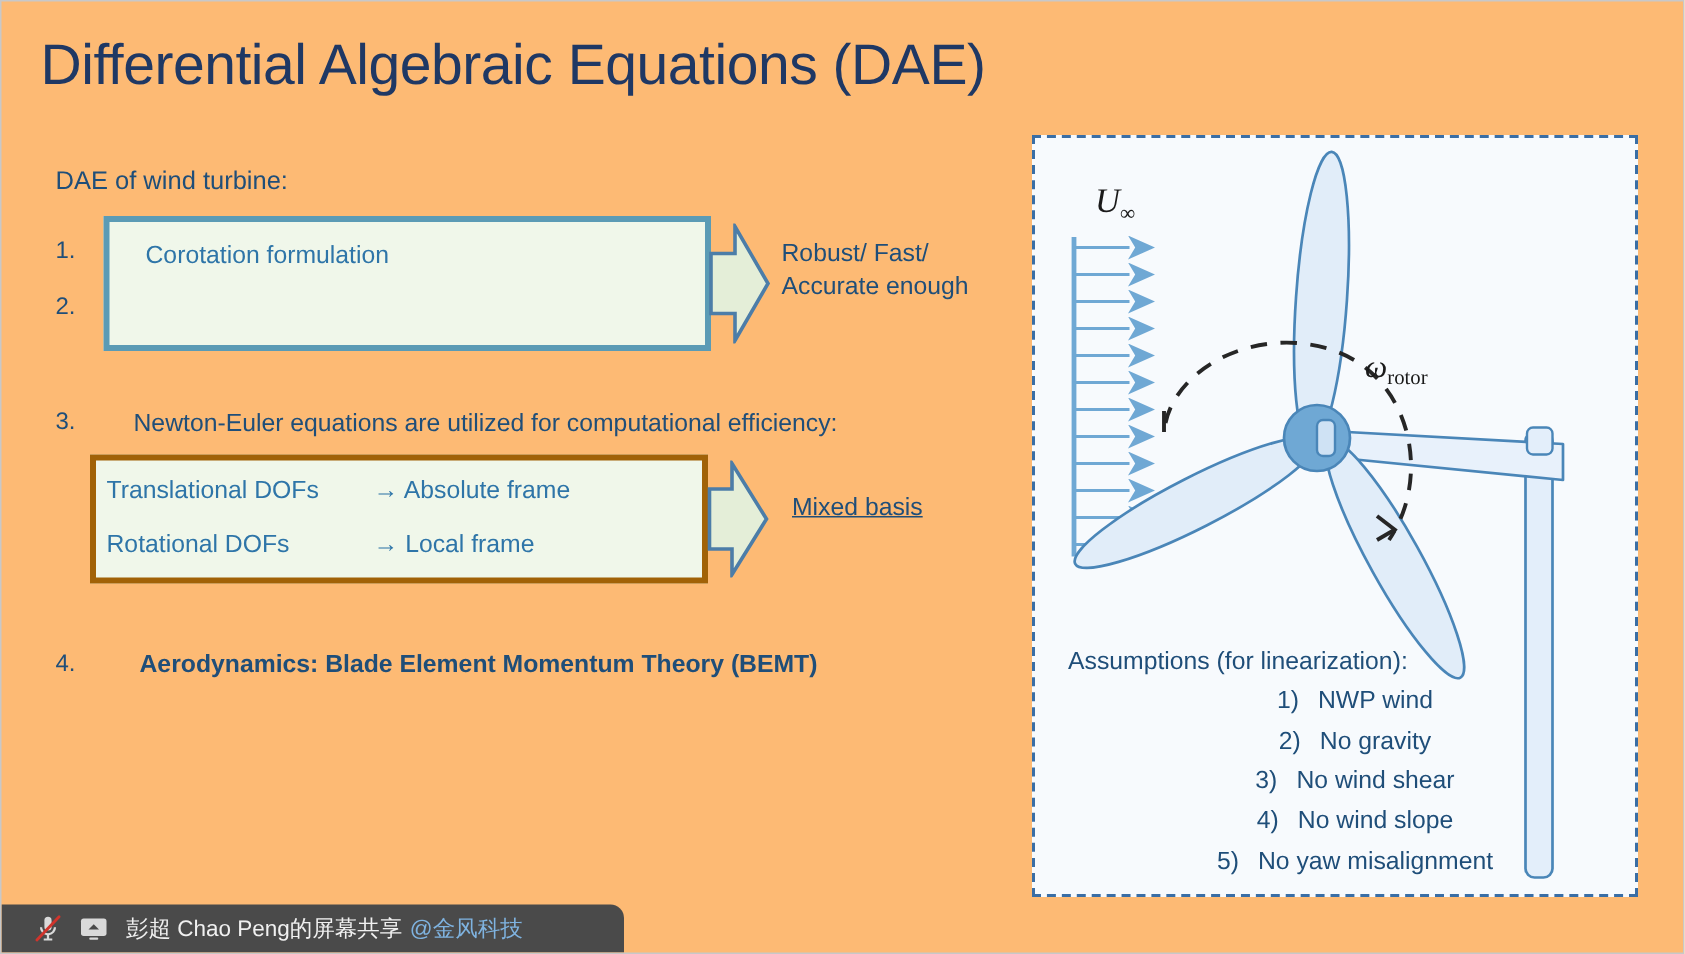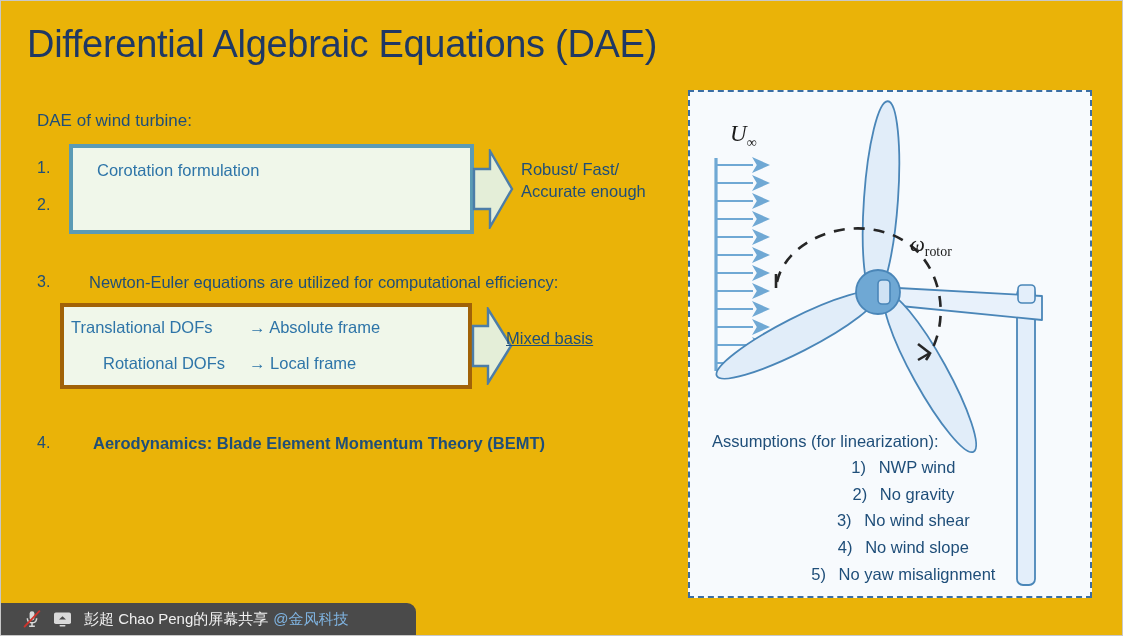--- a/index.html
+++ b/index.html
@@ -5,21 +5,21 @@
   * { box-sizing: border-box; margin: 0; padding: 0; }
   html, body {
     width: 1123px; height: 636px;
     overflow: hidden;
     background: #ffffff;
     font-family: "Liberation Sans", sans-serif;
   }
   #slide {
     position: relative;
     width: 1123px; height: 636px;
-    background: #eab308;
+    background: #fdba74;
     border: 1px solid #c8c8c8;
     overflow: hidden;
   }
 
   
   #title {
     position: absolute;
     left: 26px; top: 22px;
     font-size: 38px;
     color: #1f3864;
@@ -188,29 +188,29 @@
       <div>Robust/ Fast/</div>
       <div>Accurate enough</div>
     </div>
 
     <div class="num" style="left:6px; top:168px;">3.</div>
     <div class="plainline" style="left:58px; top:168px;">Newton-Euler equations are utilized for computational efficiency:</div>
 
     <div class="greenbox" style="left:29px; top:198px; width:412px; height:86px;">
       <div class="boxline" style="left:7px; top:11px;">Translational DOFs</div>
       <div class="boxline" style="left:185px; top:11px;">→ Absolute frame</div>
-      <div class="boxline" style="left:7px; top:47px;margin-left:32px;">Rotational DOFs</div>
+      <div class="boxline" style="left:7px; top:47px;">Rotational DOFs</div>
       <div class="boxline" style="left:185px; top:47px;">→ Local frame</div>
     </div>
 
     <svg class="chev" style="left:440px; top:202px;" width="42" height="78" viewBox="0 0 42 78">
       <path d="M2,19 L17,19 L17,2 L40,39 L17,76 L17,59 L2,59 Z" fill="#e4eed8" stroke="#4c7da8" stroke-width="2.4" stroke-linejoin="miter"></path>
     </svg>
 
-    <div class="callout underlined" style="left:475px; top:222px;">Mixed basis</div>
+    <div class="callout underlined" style="left:475px; top:222px;padding-left:22px;">Mixed basis</div>
 
     <div class="num" style="left:6px; top:329px;">4.</div>
     <div class="plainline" style="left:62px; top:329px;font-weight:bold;">Aerodynamics: Blade Element Momentum Theory (BEMT)</div>
 
   </div>
 
   <div id="panel">
 
     <svg id="turbine-svg" width="400" height="504" viewBox="0 0 400 504">
 

